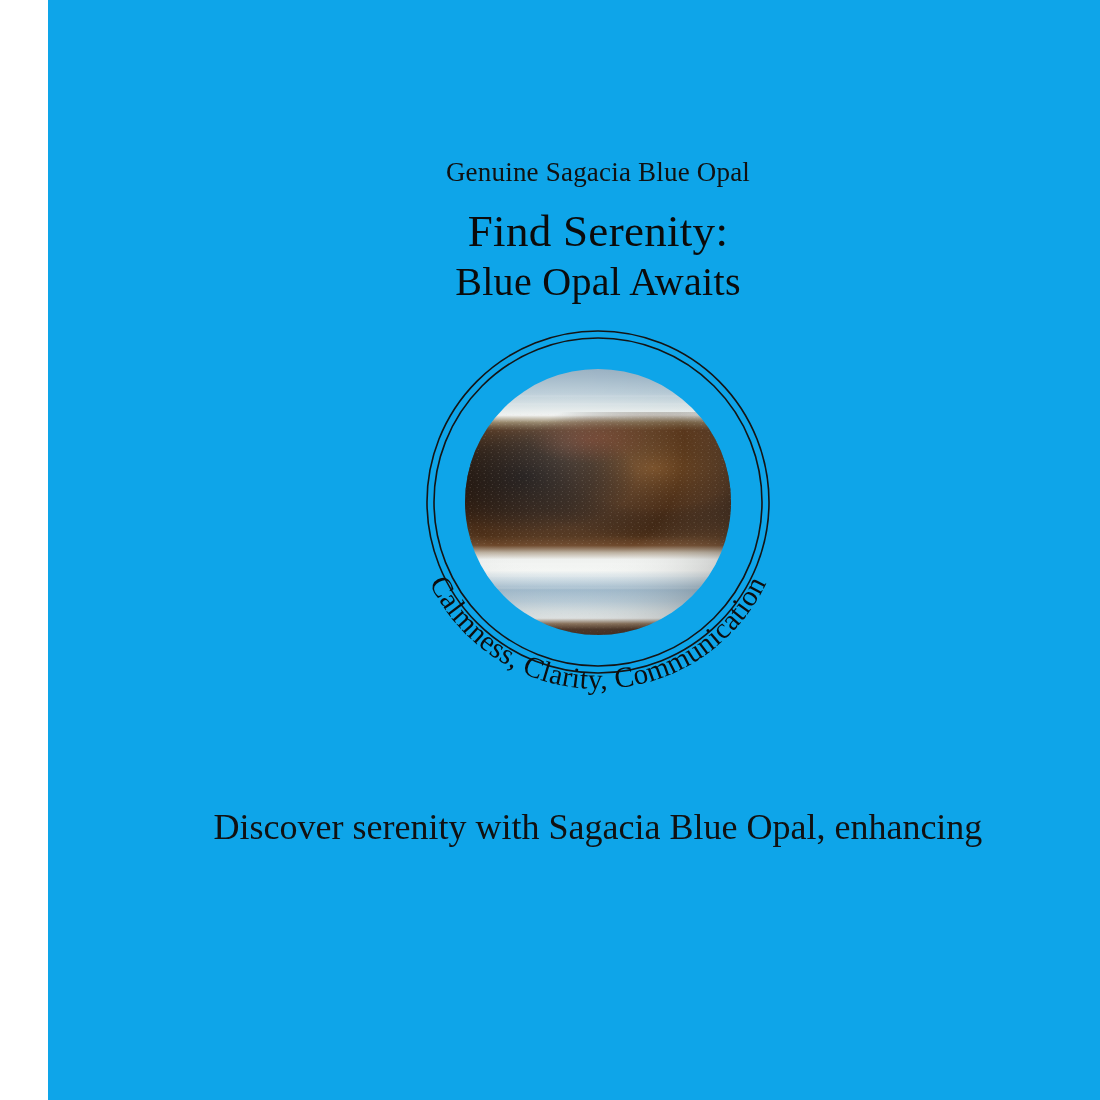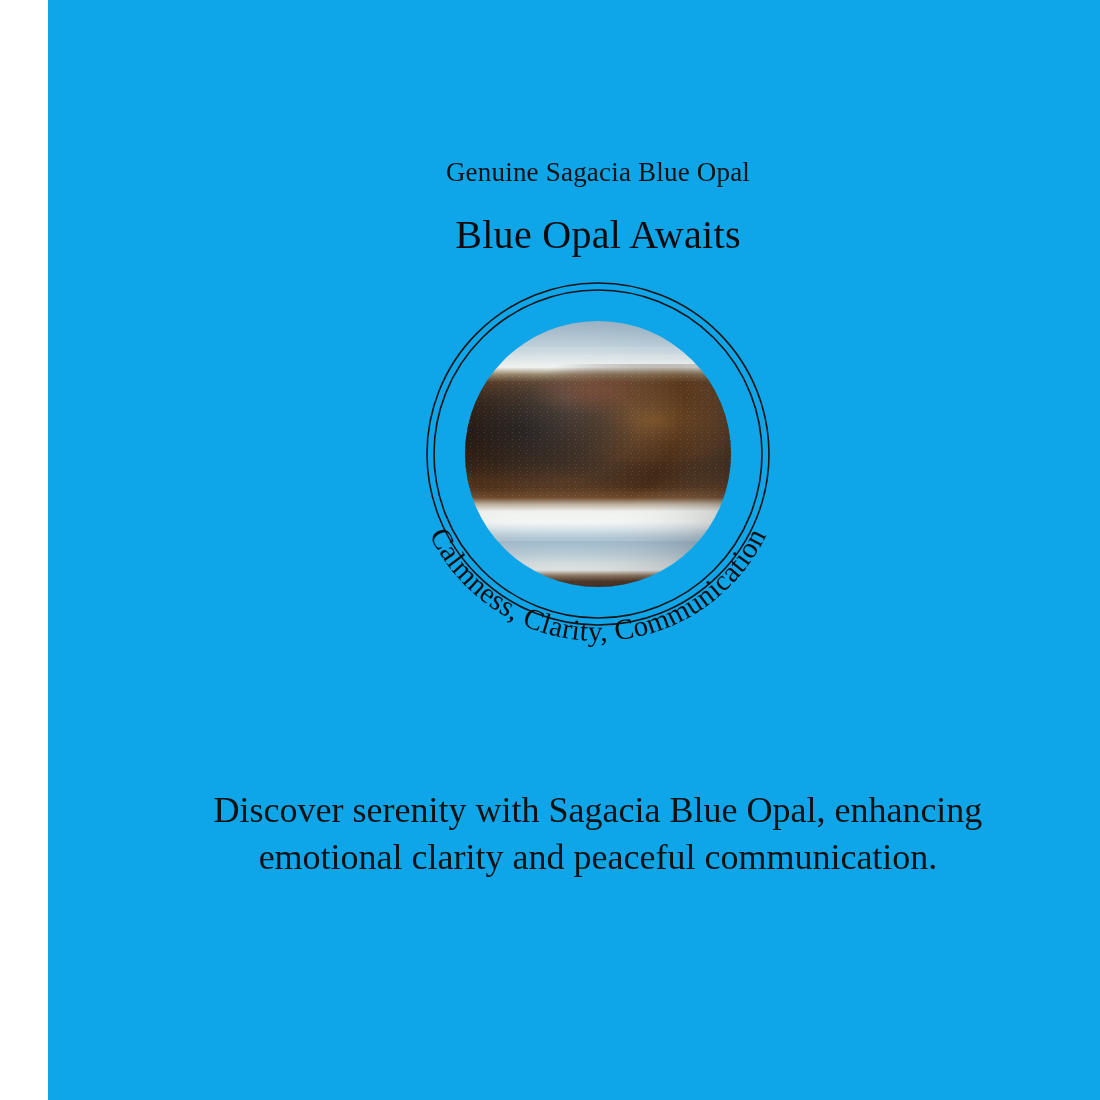--- a/index.html
+++ b/index.html
@@ -85,40 +85,41 @@
     font-size: 29px;
     fill: #0d0d0d;
     letter-spacing: 0.4px;
   }
 
   
   .body-copy {
     position: absolute;
     left: 50%;
     transform: translateX(-50%);
-    top: 787px;
+    top: 804px;
     width: 960px;
     text-align: center;
     font-size: 36px;
     line-height: 1.30;
     color: #111111;
   }
   .body-copy .ln {
     display: block;
     white-space: nowrap;
   }
 </style>
 </head>
 <body>
 
 <div class="poster">
 
   <div class="eyebrow">Genuine Sagacia Blue Opal</div>
 
   <div class="headline">
+    <span class="headline-line1">Find Serenity:</span>
     <span class="headline-line2">Blue Opal Awaits</span>
   </div>
 
   <div class="badge-wrap">
     <svg class="badge-svg" viewBox="0 0 440 400" xmlns="http://www.w3.org/2000/svg">
       <defs>
 
         <linearGradient id="opalBands" x1="0" y1="0" x2="0" y2="1">
           <stop offset="0.000" stop-color="#8aa4b8"></stop>
           <stop offset="0.055" stop-color="#9cb4c5"></stop>
@@ -204,16 +205,15 @@
       </g>
 
       <text class="arc-text">
         <textPath href="#captionArc" xlink:href="#captionArc" startOffset="50%" text-anchor="middle">Calmness, Clarity, Communication</textPath>
       </text>
     </svg>
   </div>
 
   <div class="body-copy">
     <span class="ln">Discover serenity with Sagacia Blue Opal, enhancing</span>
-    <span class="ln">emotional clarity and peaceful communication.</span>
   </div>
 
 </div>
 
 </body></html>

